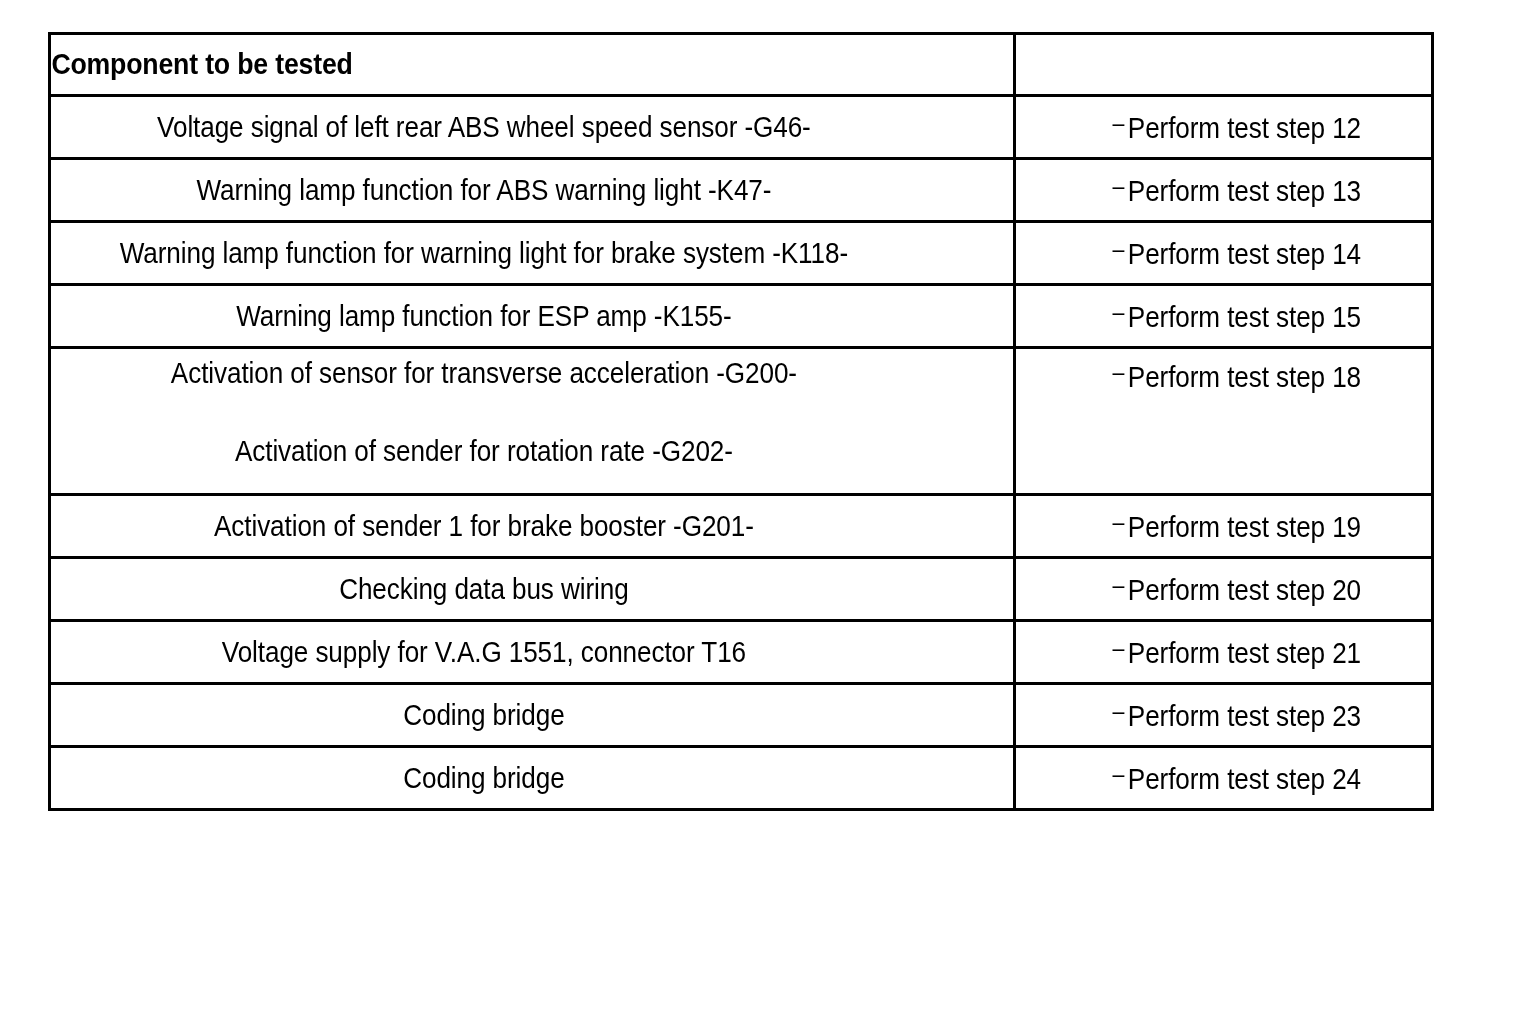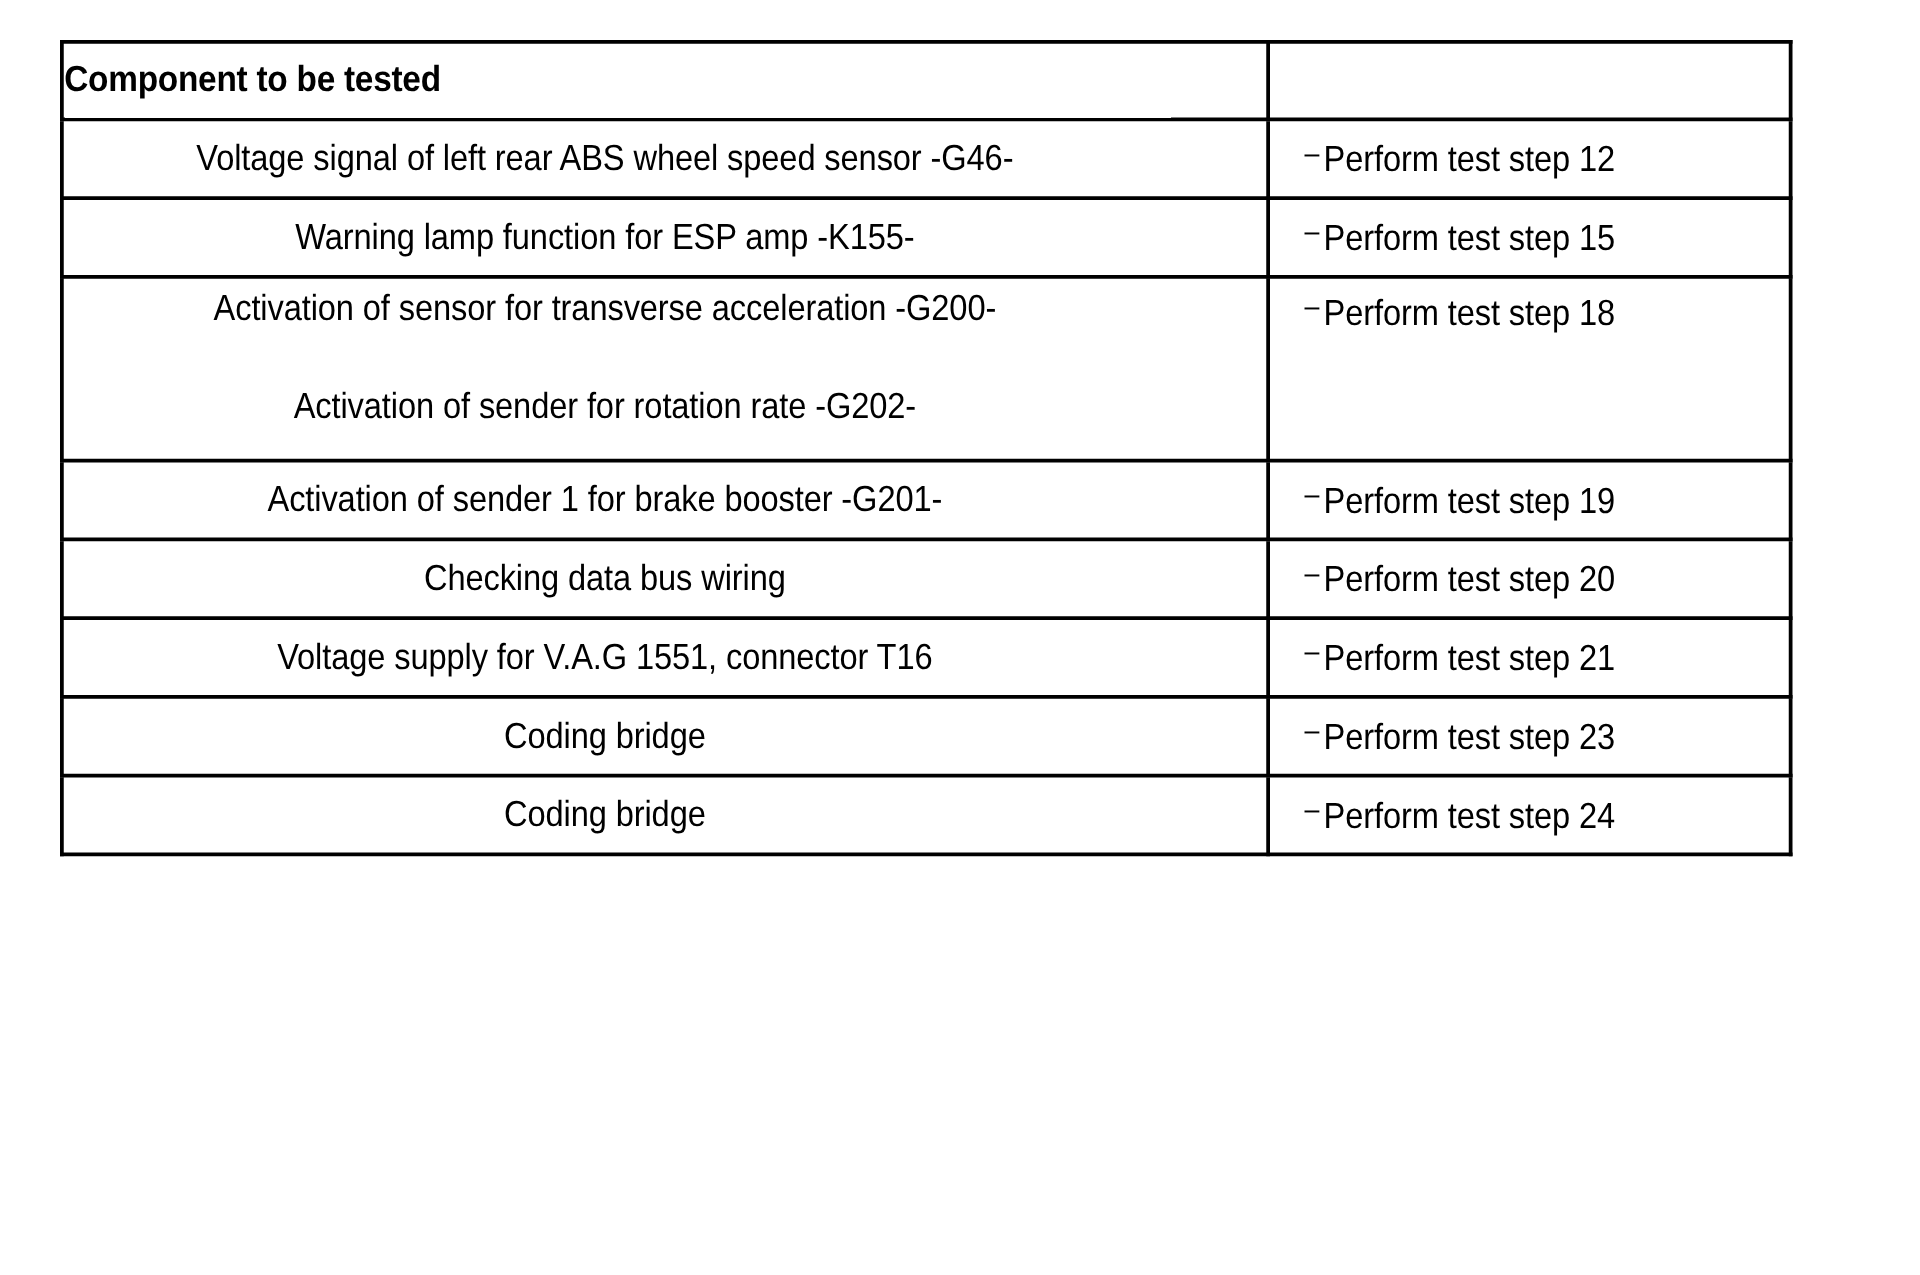--- a/index.html
+++ b/index.html
@@ -74,21 +74,21 @@
     display: block;
     font-size: 29px;
     line-height: 1.12;
     letter-spacing: -0.1px;
     transform: scaleX(0.9);
     transform-origin: left center;
     white-space: nowrap;
   }
 
   .cell-step {
-    text-align: left;
+    text-align: center;
     padding: 0 10px 0 8px;
     vertical-align: middle;
   }
   .step-text {
     display: inline-block;
     font-size: 29px;
     line-height: 1.12;
     letter-spacing: -0.1px;
     transform: scaleX(0.9);
     transform-origin: right center;
@@ -138,20 +138,32 @@
 
     <tbody id="table-body">
         <tr class="data-row">
           <td class="cell-component">
             <span class="component-text">Voltage signal of left rear ABS wheel speed sensor -G46-</span>
           </td>
           <td class="cell-step"><span class="step-text"><span class="step-dash">–</span><span>Perform test step 12</span></span></td>
         </tr>
         <tr class="data-row">
           <td class="cell-component">
+            <span class="component-text">Warning lamp function for ABS warning light -K47-</span>
+          </td>
+          <td class="cell-step"><span class="step-text"><span class="step-dash">–</span><span>Perform test step 13</span></span></td>
+        </tr>
+        <tr class="data-row">
+          <td class="cell-component">
+            <span class="component-text">Warning lamp function for warning light for brake system -K118-</span>
+          </td>
+          <td class="cell-step"><span class="step-text"><span class="step-dash">–</span><span>Perform test step 14</span></span></td>
+        </tr>
+        <tr class="data-row">
+          <td class="cell-component">
             <span class="component-text">Warning lamp function for ESP amp -K155-</span>
           </td>
           <td class="cell-step"><span class="step-text"><span class="step-dash">–</span><span>Perform test step 15</span></span></td>
         </tr>
         <tr class="data-row row-tall">
           <td class="cell-component">
             <span class="component-text">Activation of sensor for transverse acceleration -G200-</span>
             <span class="component-text">Activation of sender for rotation rate -G202-</span>
           </td>
           <td class="cell-step"><span class="step-text"><span class="step-dash">–</span><span>Perform test step 18</span></span></td>

